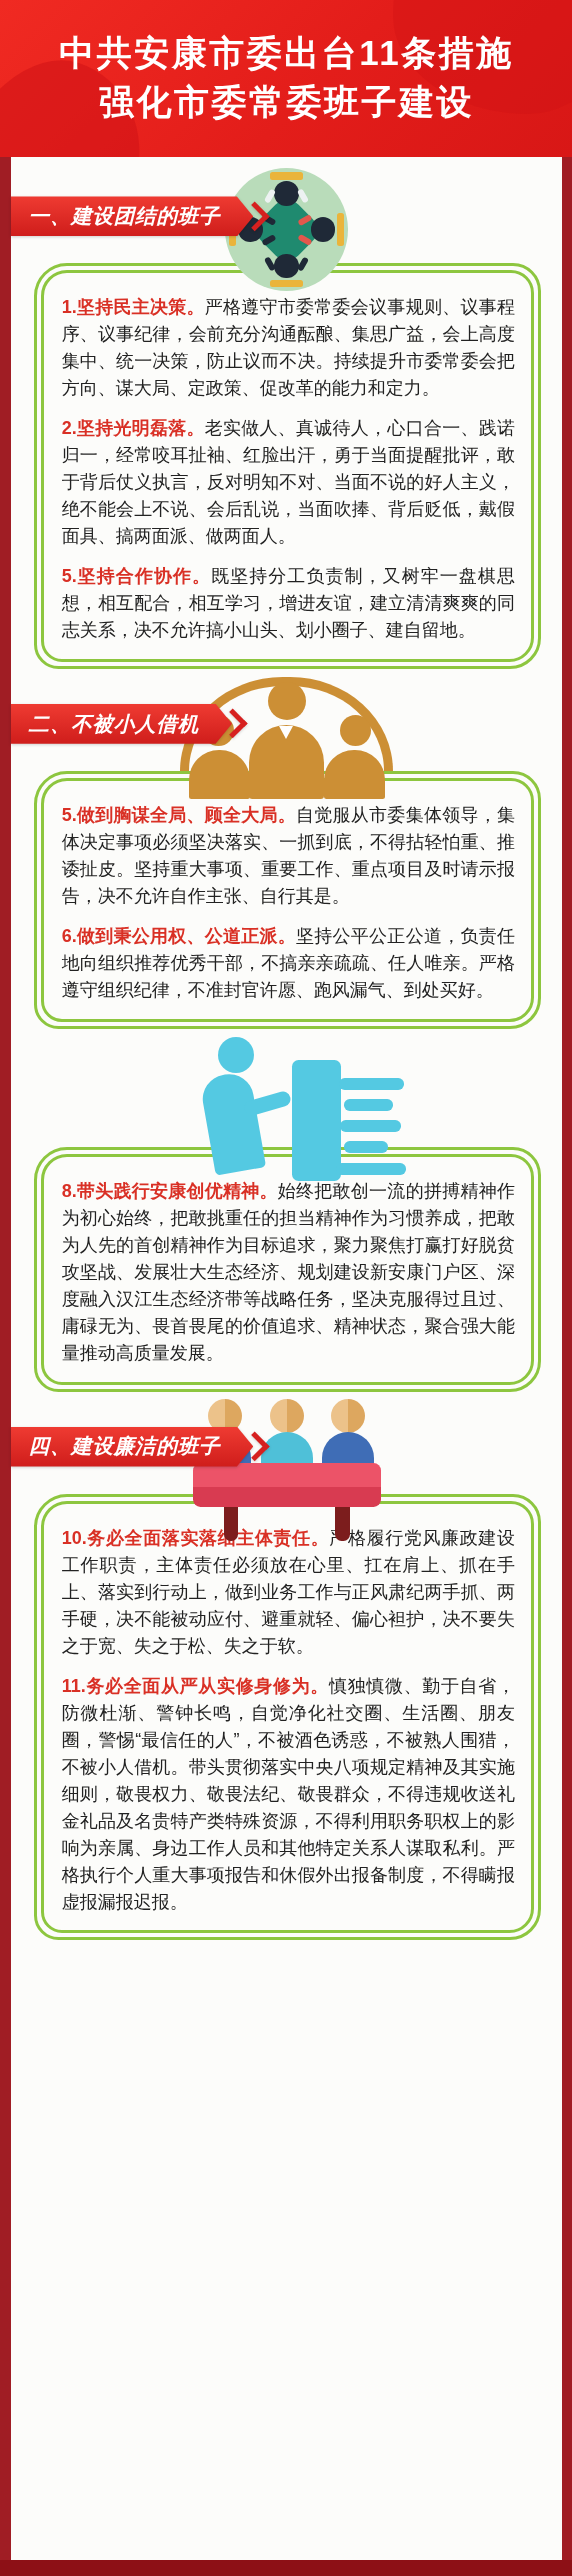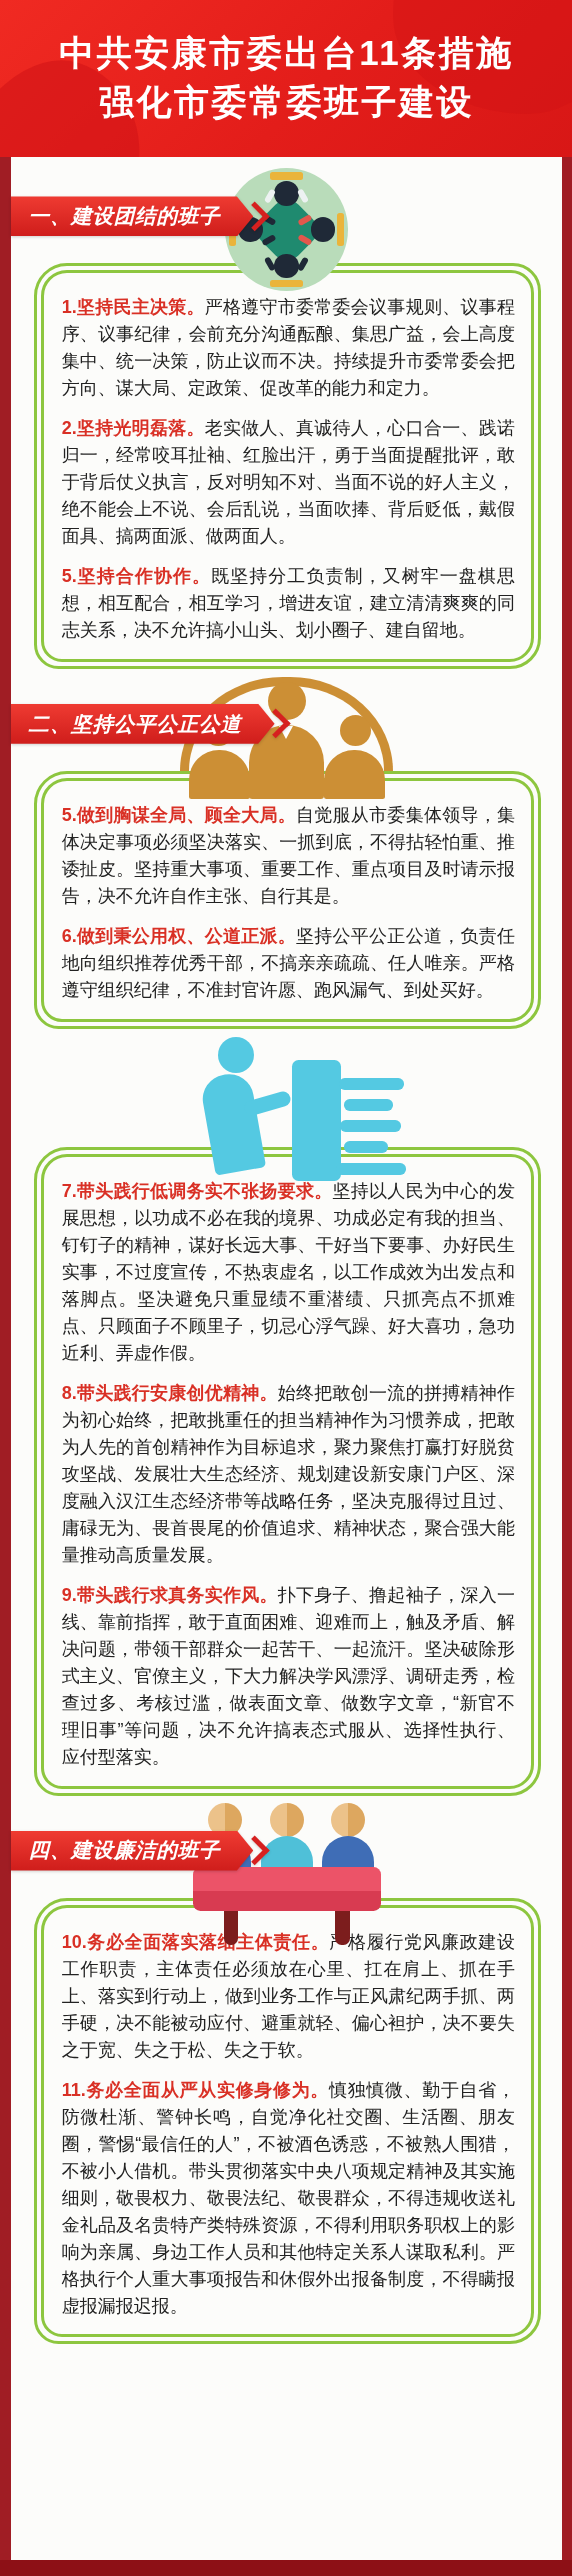--- a/index.html
+++ b/index.html
@@ -137,21 +137,21 @@
           <p class="item"><span class="lead">1.坚持民主决策。</span><span>严格遵守市委常委会议事规则、议事程序、议事纪律，会前充分沟通酝酿、集思广益，会上高度集中、统一决策，防止议而不决。持续提升市委常委会把方向、谋大局、定政策、促改革的能力和定力。</span></p>
           <p class="item"><span class="lead">2.坚持光明磊落。</span><span>老实做人、真诚待人，心口合一、践诺归一，经常咬耳扯袖、红脸出汗，勇于当面提醒批评，敢于背后仗义执言，反对明知不对、当面不说的好人主义，绝不能会上不说、会后乱说，当面吹捧、背后贬低，戴假面具、搞两面派、做两面人。</span></p>
           <p class="item"><span class="lead">5.坚持合作协作。</span><span>既坚持分工负责制，又树牢一盘棋思想，相互配合，相互学习，增进友谊，建立清清爽爽的同志关系，决不允许搞小山头、划小圈子、建自留地。</span></p>
         </div>
       </div>
     </section>
 
     <section>
       <div class="shead">
         <div class="banner-wrap">
-          <span class="banner-body">二、坚持公平公正公道</span>
+          <span class="banner-body">二、不被小人借机</span>
           <span class="banner-chev"></span>
         </div>
         <div class="icon ic2">
           <i class="arc"></i>
           <i class="hd hd-l"></i>
           <i class="p bd-l"></i>
           <i class="hd hd-r"></i>
           <i class="p bd-r"></i>
           <i class="hd hd-c"></i>
           <i class="p bd-c"></i>
@@ -174,23 +174,21 @@
           <i class="desk"></i>
           <i class="bar b1"></i>
           <i class="bar b2"></i>
           <i class="bar b3"></i>
           <i class="bar b4"></i>
           <i class="bar b5"></i>
         </div>
       </div>
       <div class="gbox">
         <div class="gbox-in">
-          <p class="item"><span class="lead">7.带头践行低调务实不张扬要求。</span><span>坚持以人民为中心的发展思想，以功成不必在我的境界、功成必定有我的担当、钉钉子的精神，谋好长远大事、干好当下要事、办好民生实事，不过度宣传，不热衷虚名，以工作成效为出发点和落脚点。坚决避免只重显绩不重潜绩、只抓亮点不抓难点、只顾面子不顾里子，切忌心浮气躁、好大喜功，急功近利、弄虚作假。</span></p>
           <p class="item"><span class="lead">8.带头践行安康创优精神。</span><span>始终把敢创一流的拼搏精神作为初心始终，把敢挑重任的担当精神作为习惯养成，把敢为人先的首创精神作为目标追求，聚力聚焦打赢打好脱贫攻坚战、发展壮大生态经济、规划建设新安康门户区、深度融入汉江生态经济带等战略任务，坚决克服得过且过、庸碌无为、畏首畏尾的价值追求、精神状态，聚合强大能量推动高质量发展。</span></p>
-          <p class="item"><span class="lead">9.带头践行求真务实作风。</span><span>扑下身子、撸起袖子，深入一线、靠前指挥，敢于直面困难、迎难而上，触及矛盾、解决问题，带领干部群众一起苦干、一起流汗。坚决破除形式主义、官僚主义，下大力解决学风漂浮、调研走秀，检查过多、考核过滥，做表面文章、做数字文章，“新官不理旧事”等问题，决不允许搞表态式服从、选择性执行、应付型落实。</span></p>
         </div>
       </div>
     </section>
 
     <section>
       <div class="shead">
         <div class="banner-wrap">
           <span class="banner-body">四、建设廉洁的班子</span>
           <span class="banner-chev"></span>
         </div>

